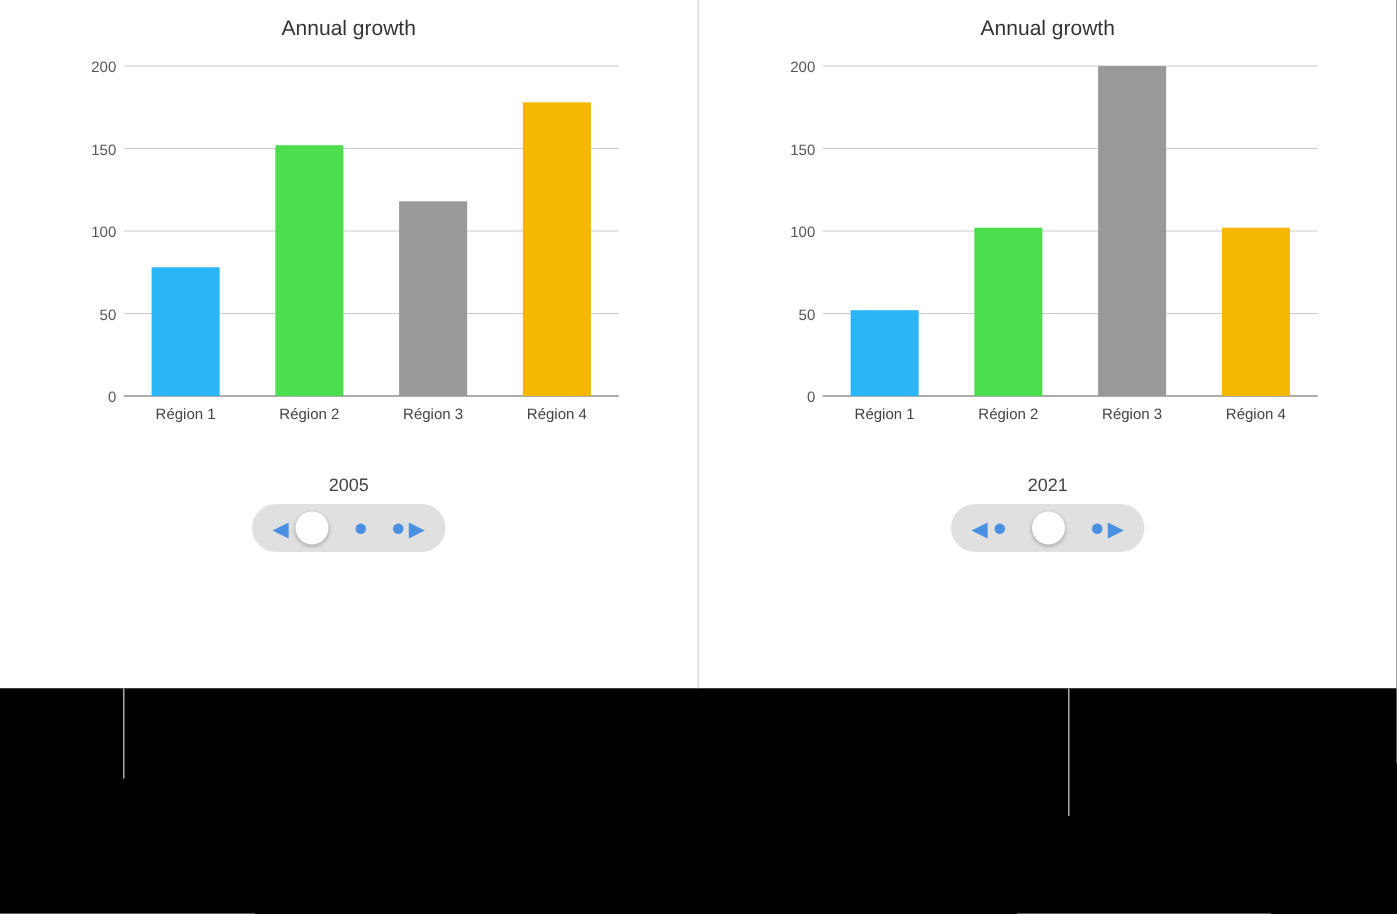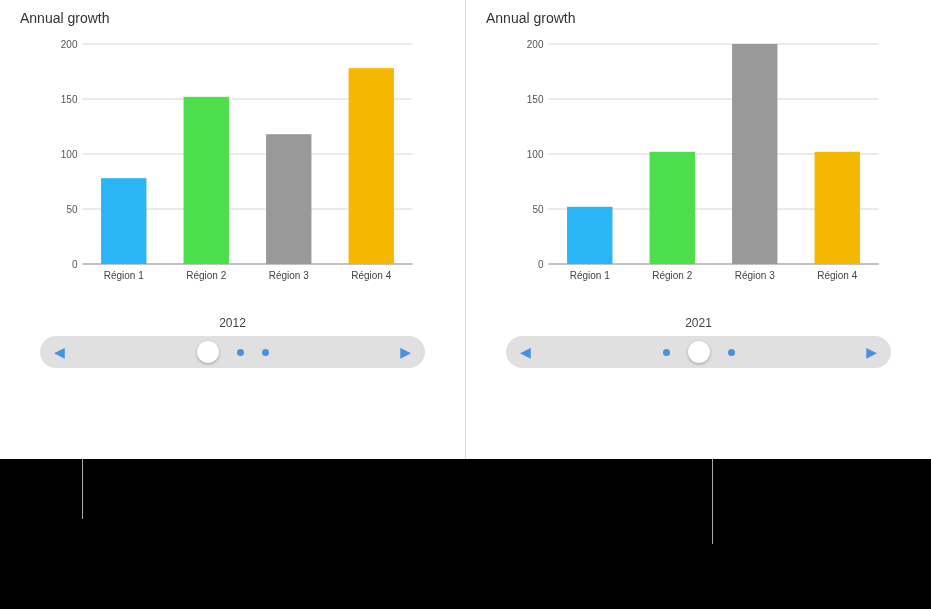--- a/index.html
+++ b/index.html
@@ -16,20 +16,21 @@
       display: flex;
       flex-direction: row;
       width: 100%;
       flex: 1;
       padding: 0;
     }
     .chart-panel {
       flex: 1;
       display: flex;
       flex-direction: column;
+      align-items: center;
       padding: 10px 20px 0 20px;
       position: relative;
     }
     .chart-panel:first-child {
       border-right: 1px solid #ddd;
     }
     .chart-title {
       font-size: 14px;
       color: #333;
       margin-bottom: 8px;
@@ -122,21 +123,21 @@
         <line x1="40" y1="230" x2="370" y2="230" stroke="#999" stroke-width="1"></line>
         <rect x="58.5625" y="144.2" width="45.37500000000001" height="85.8" fill="#2ab5f6"></rect>
         <text x="81.25" y="245" text-anchor="middle" font-size="10" fill="#444" font-family="Arial, sans-serif">Région 1</text>
         <rect x="141.0625" y="62.80000000000001" width="45.37500000000001" height="167.2" fill="#4cde4c"></rect>
         <text x="163.75" y="245" text-anchor="middle" font-size="10" fill="#444" font-family="Arial, sans-serif">Région 2</text>
         <rect x="223.5625" y="100.20000000000002" width="45.37500000000001" height="129.79999999999998" fill="#999"></rect>
         <text x="246.25" y="245" text-anchor="middle" font-size="10" fill="#444" font-family="Arial, sans-serif">Région 3</text>
         <rect x="306.0625" y="34.19999999999999" width="45.37500000000001" height="195.8" fill="#f5b800"></rect>
         <text x="328.75" y="245" text-anchor="middle" font-size="10" fill="#444" font-family="Arial, sans-serif">Région 4</text>
       </svg>
-      <div class="chart-year">2012</div>
+      <div class="chart-year">2005</div>
       <div class="nav-bar">
         <button class="nav-btn">◀</button>
         <div class="nav-dots">
           <div class="nav-thumb"></div>
           <div class="nav-dot"></div>
           <div class="nav-dot"></div>
         </div>
         <button class="nav-btn">▶</button>
       </div>
     </div>

